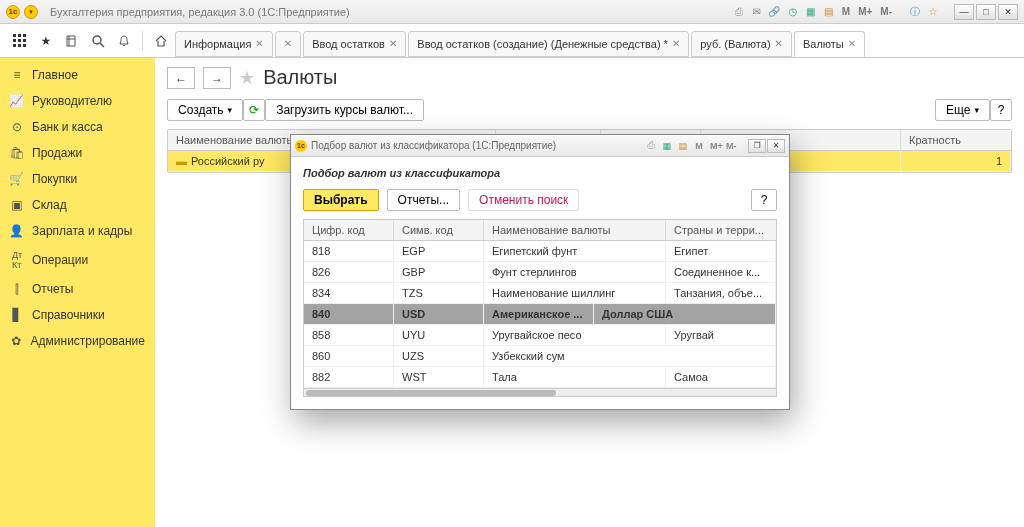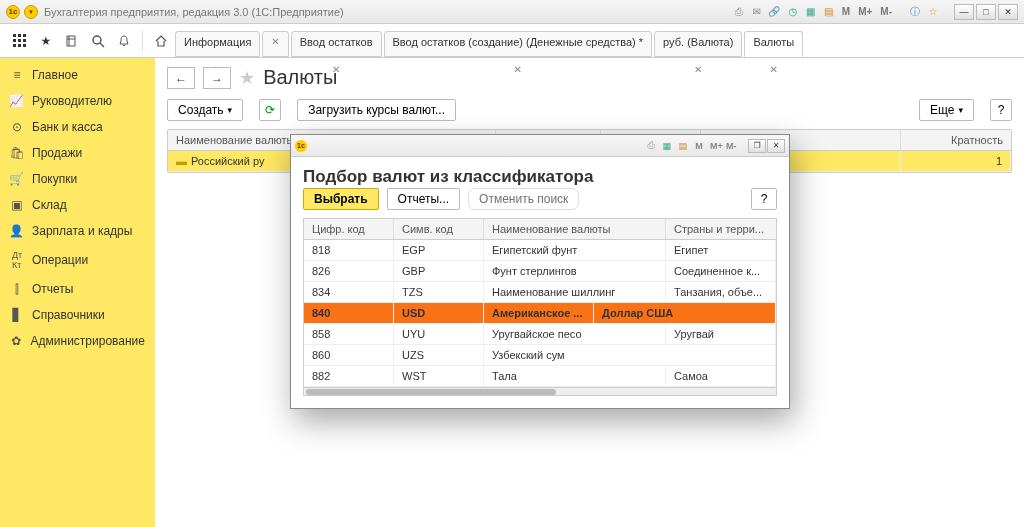--- a/index.html
+++ b/index.html
@@ -2,92 +2,92 @@
 <html><head>
 <meta charset="utf-8">
 <style>
 * { box-sizing: border-box; margin: 0; padding: 0; }
 body { font-family: Arial, sans-serif; font-size: 12px; background: #fff; color: #333; overflow: hidden; }
 
 
 .titlebar { height: 24px; background: linear-gradient(#f5f5f5,#e8e8e8); border-bottom: 1px solid #ccc; display: flex; align-items: center; padding: 0 6px; gap: 4px; }
 .tb-logo { width: 14px; height: 14px; background: #ffcc00; border-radius: 50%; border: 1px solid #cc9900; font-size: 8px; display: flex; align-items: center; justify-content: center; font-weight: bold; color: #663300; }
 .tb-dd { width: 14px; height: 14px; background: #ffcc00; border-radius: 50%; border: 1px solid #cc9900; display: flex; align-items: center; justify-content: center; font-size: 7px; color: #663300; }
-.tb-title { color: #777; font-size: 11px; margin-left: 2px; }
+.tb-title { color: #777; font-size: 11px; margin-left: 8px; }
 .tb-spacer { flex: 1; }
 .tb-icons { display: flex; gap: 4px; align-items: center; }
 .tb-ico { width: 14px; height: 14px; display: flex; align-items: center; justify-content: center; font-size: 10px; color: #888; }
 .tb-mbtn { font-size: 10px; color: #777; padding: 0 2px; font-weight: bold; }
 .tb-win { display: flex; gap: 2px; margin-left: 10px; }
 .tb-winbtn { width: 20px; height: 16px; border: 1px solid #bbb; background: linear-gradient(#fff,#e0e0e0); display: flex; align-items: center; justify-content: center; font-size: 9px; }
 
 
 .toptabs { height: 34px; background: #fff; border-bottom: 1px solid #ccc; display: flex; align-items: center; padding: 0 8px; gap: 2px; }
 .tt-btn { width: 24px; height: 24px; display: flex; align-items: center; justify-content: center; border-radius: 3px; }
 .tt-sep { width: 1px; height: 20px; background: #ddd; margin: 0 4px; }
-.tab { padding: 4px 8px; border: 1px solid #ccc; border-radius: 3px 3px 0 0; background: #f8f8f8; display: flex; align-items: center; gap: 16px; font-size: 11px; height: 26px; margin-top: 6px; flex-direction: column; }
+.tab { padding: 4px 8px; border: 1px solid #ccc; border-radius: 3px 3px 0 0; background: #f8f8f8; display: flex; align-items: center; gap: 4px; font-size: 11px; height: 26px; margin-top: 6px; }
 .tab.active { background: #fff; border-bottom-color: #fff; }
 .tab-close { font-size: 10px; color: #888; }
 
 
 .main { display: flex; height: calc(527px - 24px - 34px); }
 
 
 .sidebar { width: 155px; background: #ffe863; display: flex; flex-direction: column; padding-top: 4px; }
 .sb-item { display: flex; align-items: center; gap: 8px; padding: 6px 10px; font-size: 12px; color: #333; }
 .sb-ico { width: 14px; display: inline-flex; justify-content: center; color: #555; }
 
 
 .content { flex: 1; padding: 8px 12px; position: relative; }
 .pg-head { display: flex; align-items: center; gap: 8px; margin-bottom: 10px; }
 .nav-btn { width: 28px; height: 22px; border: 1px solid #bbb; background: #fff; display: flex; align-items: center; justify-content: center; }
 .star { color: #ccc; font-size: 18px; }
 .pg-title { font-size: 20px; font-weight: normal; }
-.pg-toolbar { display: flex; gap: 16px; align-items: center; margin-bottom: 8px; justify-content: flex-end; }
+.pg-toolbar { display: flex; gap: 0; align-items: center; margin-bottom: 8px; justify-content: flex-end; }
 .btn { border: 1px solid #bbb; background: #fff; padding: 3px 10px; border-radius: 2px; font-size: 12px; display: inline-flex; align-items: center; gap: 4px; }
 .btn-ico { width: 22px; padding: 3px 0; justify-content: center; }
 .spacer { flex: 1; }
 
 
 .table { border: 1px solid #ccc; border-radius: 2px; }
 .thead { display: flex; background: #f4f4f4; border-bottom: 1px solid #ccc; }
 .th { padding: 4px 8px; border-right: 1px solid #ddd; font-size: 11px; color: #555; }
 .th1 { flex: 1; min-width: 200px; }
 .th2 { width: 105px; }
 .th3 { width: 100px; }
 .th4 { width: 200px; }
-.th5 { width: 110px; text-align: right; border-right: none; }
+.th5 { width: 110px; text-align: left; border-right: none; }
 .trow { display: flex; border-bottom: 1px solid #eee; }
 .trow.sel { background: #ffe863; }
 .td { padding: 4px 8px; border-right: 1px solid #eee; font-size: 11px; }
 .row-ico { color: #cc9900; margin-right: 4px; }
 .dialog { position: absolute; left: 290px; top: 134px; width: 500px; background: #fff; border: 1px solid #888; box-shadow: 4px 12px 30px rgba(0,0,0,0.35); }
 .dlg-tb { height: 22px; background: linear-gradient(#f8f8f8,#e8e8e8); display: flex; align-items: center; padding: 0 4px; border-bottom: 1px solid #ccc; gap: 4px; }
 .dlg-tb-logo { width: 12px; height: 12px; background: #ffcc00; border-radius: 50%; font-size: 7px; display:flex; align-items:center; justify-content:center; color:#663300; font-weight:bold; }
 .dlg-tb-title { font-size: 10px; color: #666; }
 .dlg-tb-spacer { flex: 1; }
 .dlg-tb-icons { display: flex; gap: 2px; align-items: center; }
 .dlg-tb-ico { width: 14px; font-size: 9px; color: #888; text-align: center; }
 .dlg-win { display: flex; gap: 1px; margin-left: 6px; }
 .dlg-winbtn { width: 18px; height: 14px; border: 1px solid #bbb; background: linear-gradient(#fff,#e0e0e0); display: flex; align-items: center; justify-content: center; font-size: 8px; }
 .dlg-body { padding: 10px 12px 12px; }
-.dlg-title { font-size: 17px; font-weight: bold; margin-bottom: 1px; }
+.dlg-title { font-size: 11px; font-weight: bold; margin-bottom: 10px; font-style: italic; }
 .dlg-toolbar { display: flex; gap: 8px; align-items: center; margin-bottom: 8px; }
 .btn-primary { background: #ffe863; border: 1px solid #d4a500; font-weight: bold; }
-.btn-disabled { color: #737373; border-color: #ddd; border-radius: 7px; }
+.btn-disabled { color: #be185d; border-color: #ddd; }
 .btn-help { width: 26px; justify-content: center; }
 .dlg-table { border: 1px solid #ccc; }
 .dlg-thead { display: flex; background: #f4f4f4; border-bottom: 1px solid #ccc; }
 .dth { padding: 4px 8px; border-right: 1px solid #ddd; font-size: 11px; color: #555; }
 .dcol1 { width: 90px; }
 .dcol2 { width: 90px; }
 .dcol3 { flex: 1; }
 .dcol4 { width: 110px; border-right: none; }
 .dlg-row { display: flex; border-bottom: 1px solid #eee; }
-.dlg-row.sel { background: #f97316; font-weight: bold; }
+.dlg-row.sel { background: #a3a3a3; font-weight: bold; }
 .dtd { padding: 4px 8px; border-right: 1px solid #f0f0f0; font-size: 11px; overflow: hidden; white-space: nowrap; text-overflow: ellipsis; }
 .dlg-scroll { height: 8px; background: #eee; border-top: 1px solid #ccc; position: relative; }
 .dlg-scroll-thumb { position: absolute; left: 2px; top: 1px; height: 6px; width: 250px; background: #bbb; border-radius: 3px; }
 
 svg { display: block; }
 </style>
 </head>
 <body>
 
 <div class="titlebar">
@@ -264,20 +264,21 @@
         <div class="td th4"></div>
         <div class="td th5" style="text-align:right">1</div>
       </div>
     </div>
   </div>
 </div>
 
 <div class="dialog">
   <div class="dlg-tb">
     <div class="dlg-tb-logo">1c</div>
+    <span class="dlg-tb-title">Подбор валют из классификатора  (1С:Предприятие)</span>
     <div class="dlg-tb-spacer"></div>
     <div class="dlg-tb-icons">
       <span class="dlg-tb-ico">⎙</span>
       <span class="dlg-tb-ico" style="color:#3a8">▦</span>
       <span class="dlg-tb-ico" style="color:#c83">▤</span>
       <span class="dlg-tb-ico tb-mbtn">M</span>
       <span class="dlg-tb-ico tb-mbtn">M+</span>
       <span class="dlg-tb-ico tb-mbtn">M-</span>
     </div>
     <div class="dlg-win">

